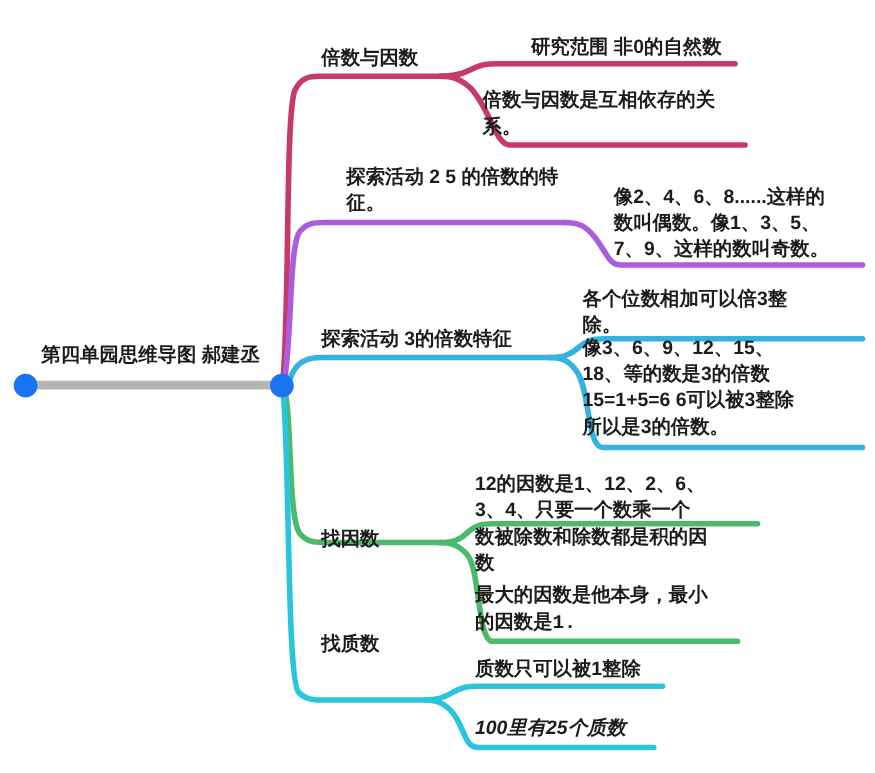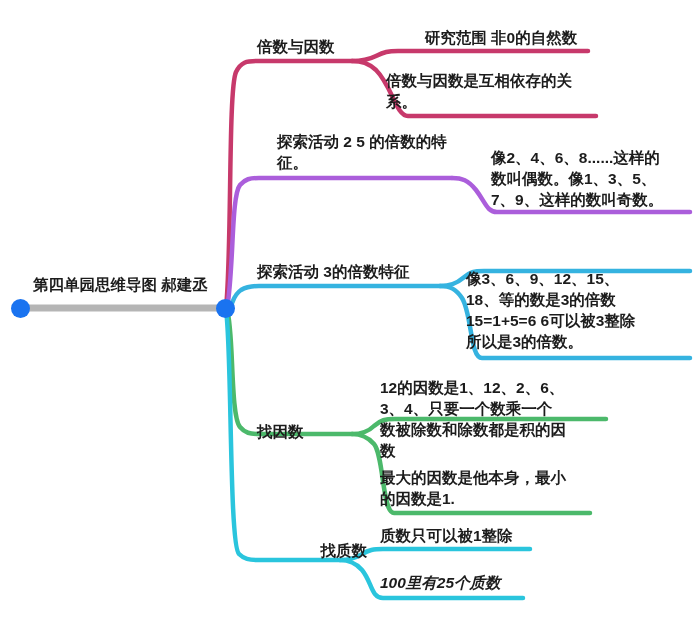--- a/index.html
+++ b/index.html
@@ -92,30 +92,32 @@
   <div class="node-label leaf-label" style="left:386px; top:70px; width:215px;">倍数与因数是互相依存的关
 系。</div>
 
   <div class="node-label branch-label" style="left:257px; top:131px; width:210px;margin-left:20px;">探索活动 2 5 的倍数的特
 征。</div>
   <div class="node-label leaf-label" style="left:491px; top:147px; width:210px;">像2、4、6、8......这样的
 数叫偶数。像1、3、5、
 7、9、这样的数叫奇数。</div>
 
   <div class="node-label branch-label" style="left:257px; top:261px; width:190px;">探索活动 3的倍数特征</div>
+  <div class="node-label leaf-label" style="left:466px; top:229px; width:230px;">各个位数相加可以倍3整
+除。</div>
   <div class="node-label leaf-label" style="left:466px; top:268px; width:235px;">像3、6、9、12、15、
 18、等的数是3的倍数
 15=1+5=6 6可以被3整除
 所以是3的倍数。</div>
 
   <div class="node-label branch-label" style="left:257px; top:409px; width:110px;margin-top:12px;">找因数</div>
   <div class="node-label leaf-label" style="left:380px; top:377px; width:225px;">12的因数是1、12、2、6、
 3、4、只要一个数乘一个
 数被除数和除数都是积的因
 数</div>
-  <div class="node-label leaf-label" style="left:380px; top:467px; width:222px;">最大的因数是他本身，最小
+  <div class="node-label leaf-label" style="left:380px; top:467px; width:222px;font-family:Liberation Mono, monospace;">最大的因数是他本身，最小
 的因数是1.</div>
 
-  <div class="node-label branch-label" style="left:257px; top:540px; width:110px;text-align:right;">找质数</div>
+  <div class="node-label branch-label" style="left:257px; top:505px; width:110px;">找质数</div>
   <div class="node-label leaf-label" style="left:380px; top:525px; width:220px;">质数只可以被1整除</div>
   <div class="node-label leaf-label" style="left:380px; top:572px; width:220px;font-style:italic;">100里有25个质数</div>
 
 </div>
 
 </body></html>

